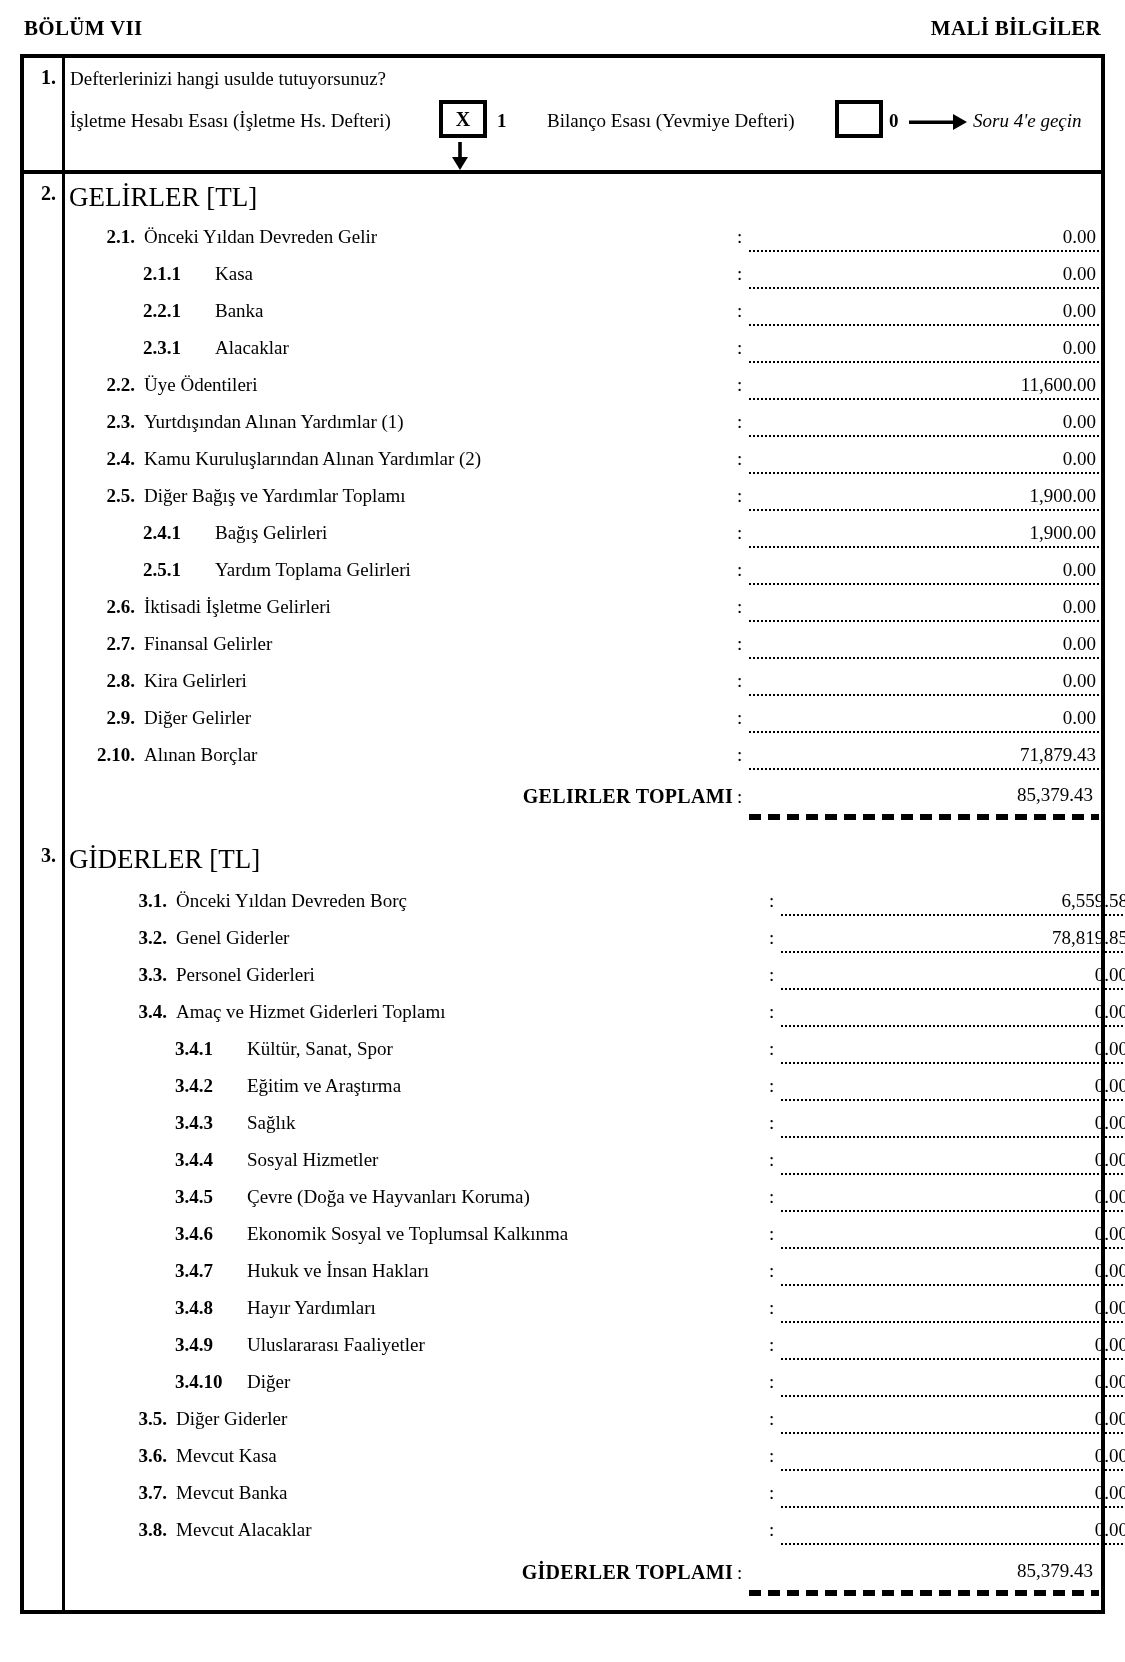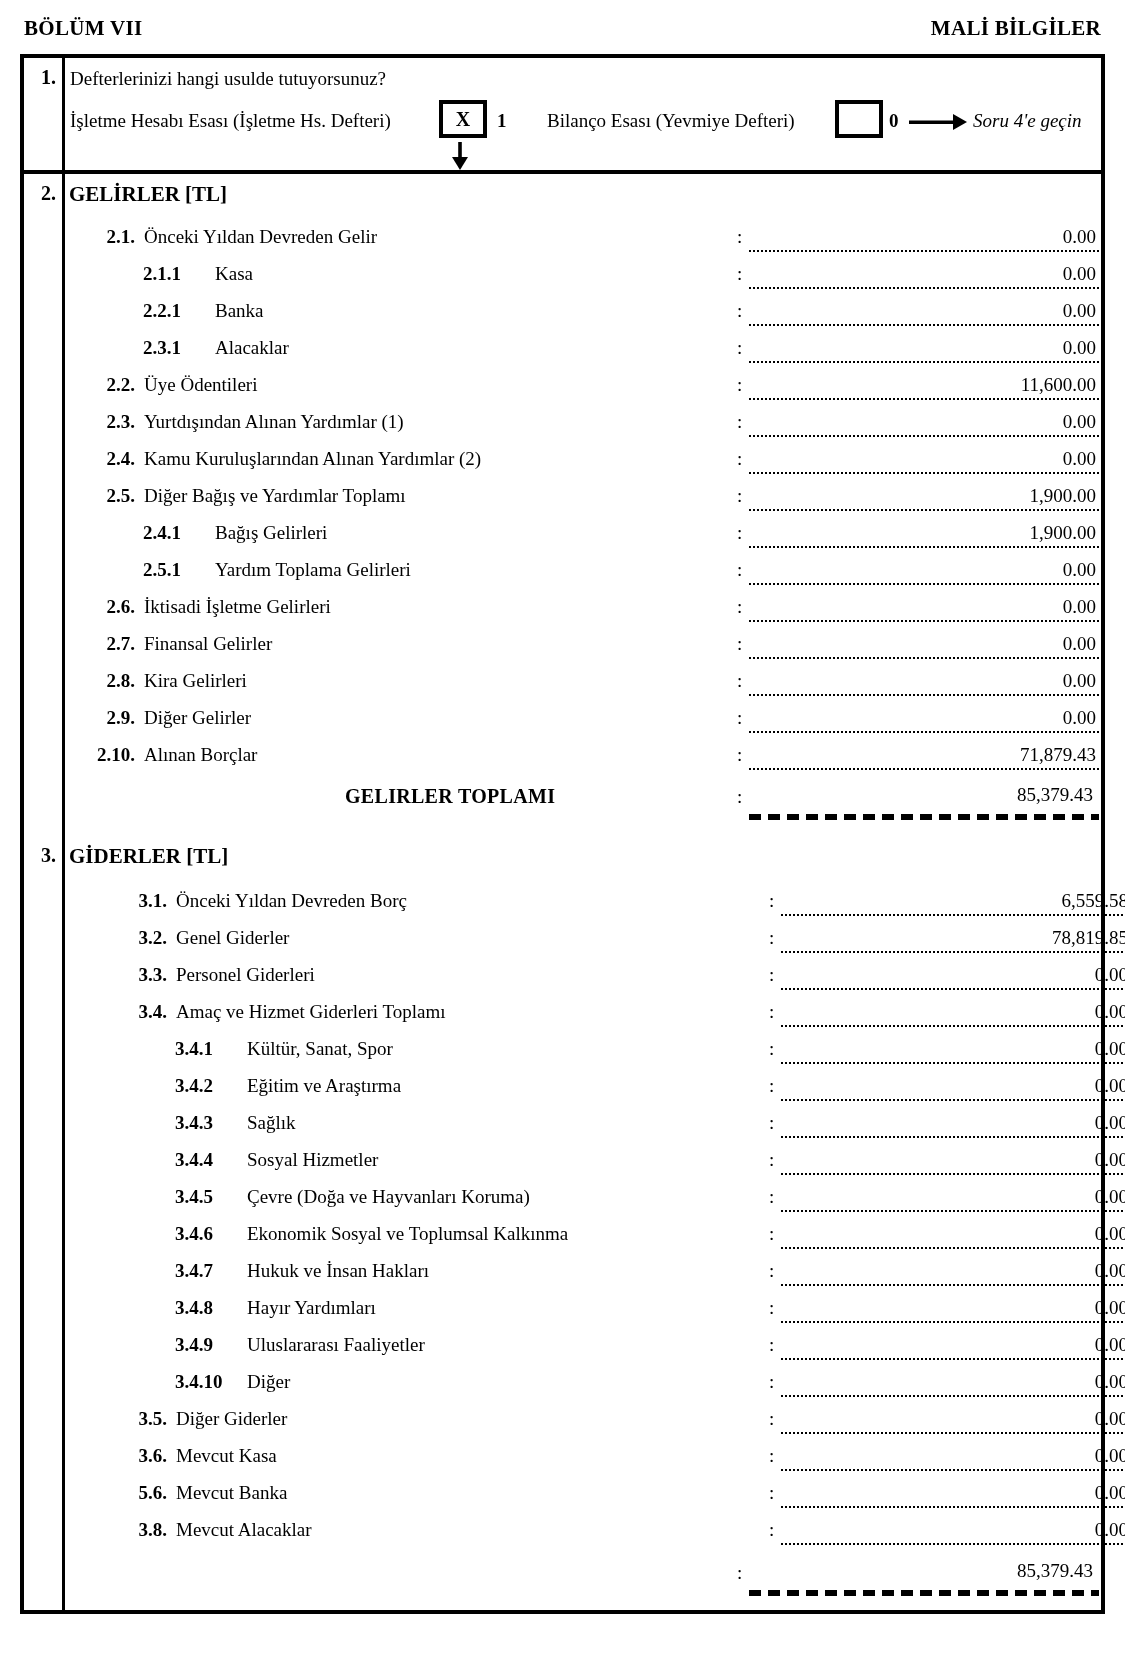--- a/index.html
+++ b/index.html
@@ -26,40 +26,40 @@
             text-align:center;font-weight:bold;font-size:20px;line-height:30px;}
   .box-1{left:374px;}
   .box-2{left:770px;}
   .q1-code{position:absolute;top:52px;font-weight:bold;}
   .code-1{left:432px;}
   .code-2{left:824px;}
   .skip-note{position:absolute;left:908px;top:52px;font-style:italic;}
   .arrow-right{position:absolute;left:844px;top:55px;}
   .arrow-down{position:absolute;left:384px;top:84px;}
   
-  .sec-title{position:absolute;left:4px;font-size:21px;font-weight:bold;}
+  .sec-title{position:absolute;left:4px;font-size:27px;font-weight:normal;}
   .sec2-title{top:124px;}
   .sec3-title{top:786px;}
   .rows{position:absolute;left:0;right:12px;}
   .sec2-rows{top:158px;}
   .sec3-rows{top:822px;padding-left:32px;}
   .frow{position:relative;height:37px;font-size:19px;}
   .rnum{position:absolute;bottom:5px;font-weight:bold;}
   .lvl1 .rnum{left:0;width:70px;text-align:right;}
   .lvl1 .rlabel{position:absolute;left:79px;bottom:5px;}
   .lvl2 .rnum{left:78px;width:66px;text-align:left;}
   .lvl2 .rlabel{position:absolute;left:150px;bottom:5px;}
   .rcolon{position:absolute;left:672px;bottom:5px;}
   .rvalbox{position:absolute;left:684px;width:350px;bottom:1px;border-bottom:2px dotted #000;
            text-align:right;padding:0 3px 2px 0;box-sizing:border-box;}
   
   .trow{position:absolute;left:0;right:0;height:46px;}
   .sec2-total{top:716px;}
   .sec3-total{top:1492px;}
-  .tlabel{position:absolute;left:280px;width:388px;text-align:left;bottom:12px;
+  .tlabel{position:absolute;left:280px;width:388px;text-align:right;bottom:12px;
           font-weight:bold;font-size:20px;letter-spacing:.3px;}
   .tcolon{position:absolute;left:672px;bottom:12px;font-size:19px;}
   .tval{position:absolute;left:684px;width:344px;text-align:right;bottom:14px;font-size:19px;}
   .tdash{position:absolute;left:684px;width:350px;bottom:0;height:6px;
          background:repeating-linear-gradient(90deg,#000 0 12px,transparent 12px 19px);}
 </style>
 </head>
 <body>
 
 <div class="page">
@@ -294,33 +294,34 @@
             <span class="rcolon">:</span>
             <span class="rvalbox"><span class="rval">0.00</span></span>
           </div>
           <div class="frow lvl1">
             <span class="rnum">3.6.</span>
             <span class="rlabel">Mevcut Kasa</span>
             <span class="rcolon">:</span>
             <span class="rvalbox"><span class="rval">0.00</span></span>
           </div>
           <div class="frow lvl1">
-            <span class="rnum">5.6.</span>
+            <span class="rnum">3.7.</span>
             <span class="rlabel">Mevcut Banka</span>
             <span class="rcolon">:</span>
             <span class="rvalbox"><span class="rval">0.00</span></span>
           </div>
           <div class="frow lvl1">
             <span class="rnum">3.8.</span>
             <span class="rlabel">Mevcut Alacaklar</span>
             <span class="rcolon">:</span>
             <span class="rvalbox"><span class="rval">0.00</span></span>
           </div>
         </div>
       <div class="trow sec3-total">
+        <span class="tlabel">GİDERLER TOPLAMI</span>
         <span class="tcolon">:</span>
         <span class="tval">85,379.43</span>
         <span class="tdash"></span>
       </div>
 
     </div>
   </div>
 </div>
 
 </body></html>

